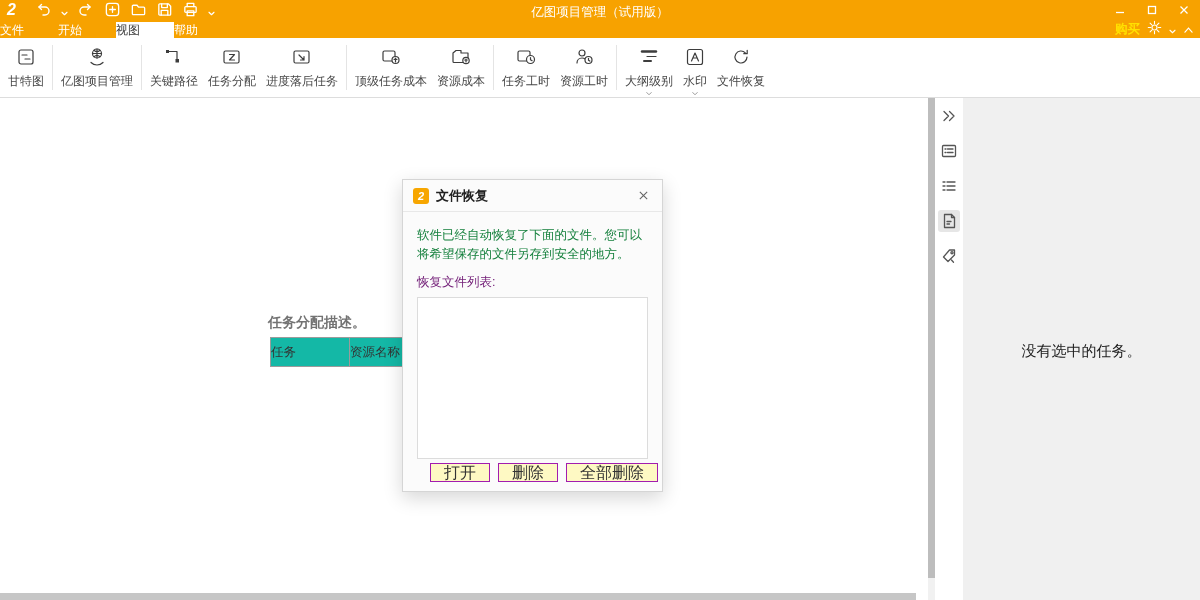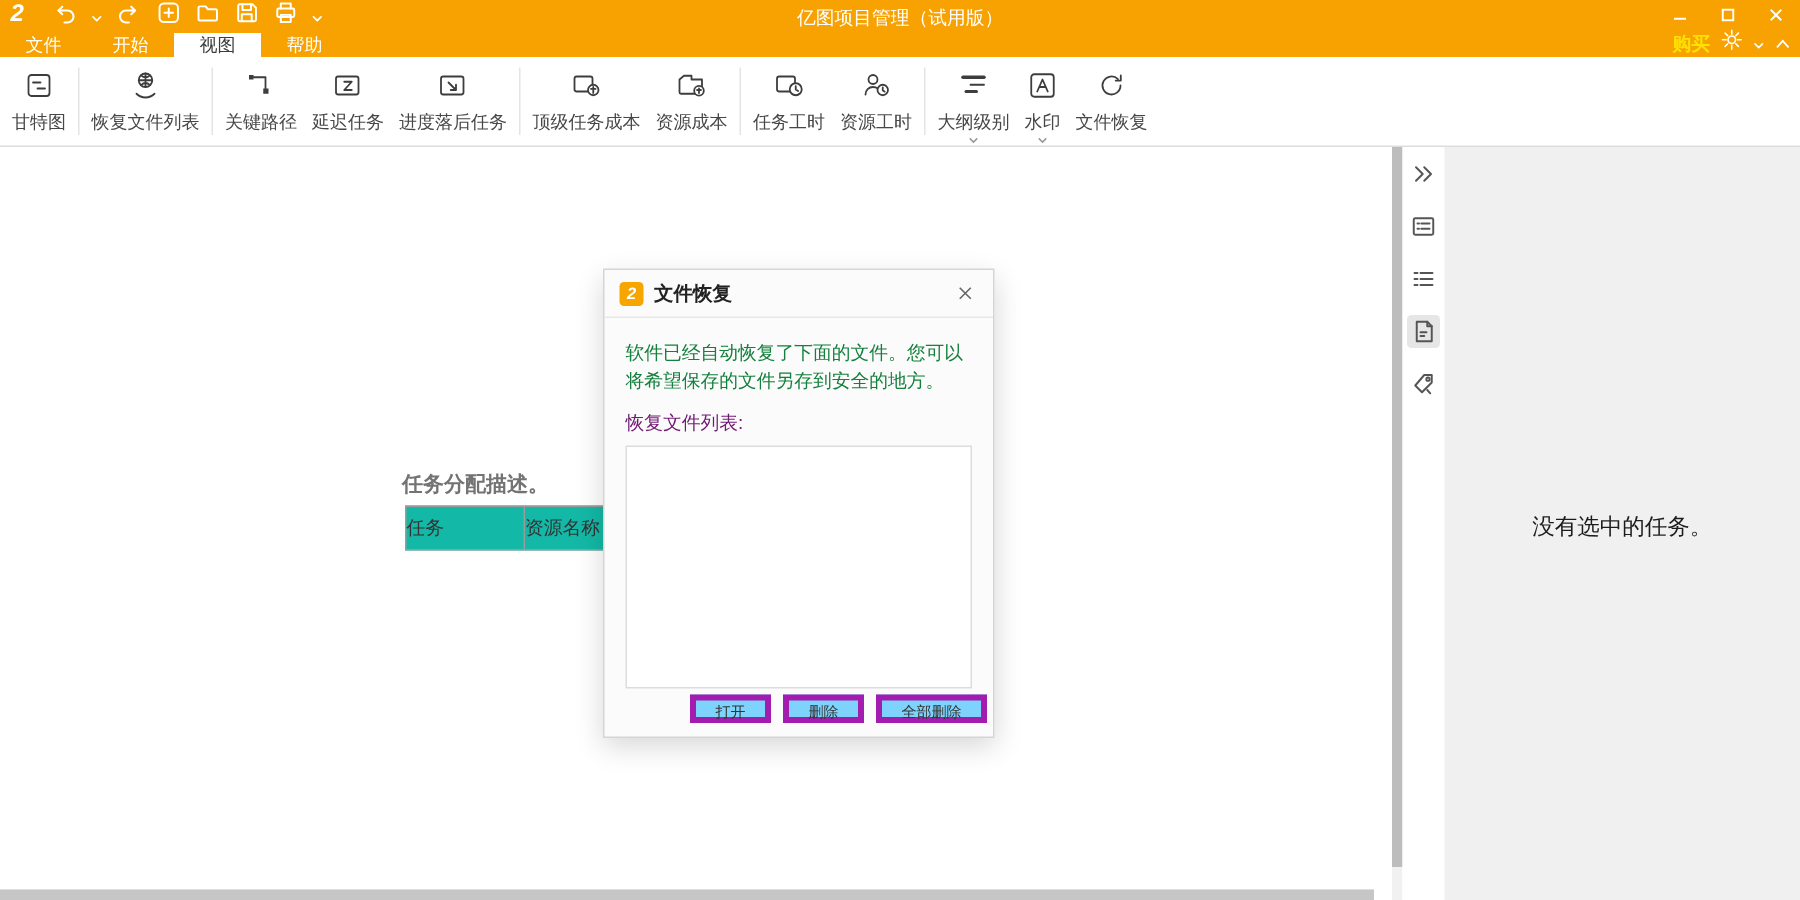--- a/index.html
+++ b/index.html
@@ -11,21 +11,21 @@
   .logo { position:absolute; left:7px; top:1px; color:#fff; font-weight:bold; font-size:16px; font-style:italic; }
   .qat { position:absolute; left:34px; top:0; height:22px; display:flex; align-items:center; gap:9px; }
   .qat svg { stroke:#fff; fill:none; stroke-width:1.4; stroke-linecap:round; stroke-linejoin:round; }
   .win-title { position:absolute; left:0; top:4px; width:1200px; text-align:center; color:#fff; font-size:12.5px; }
   .winctrl { position:absolute; right:0; top:0; height:20px; display:flex; }
   .winctrl .wbtn { width:32px; height:20px; display:flex; align-items:center; justify-content:center; }
   .winctrl svg { stroke:#fff; fill:none; stroke-width:1.3; }
 
   
   .tabrow { position:absolute; left:0; top:22px; width:1200px; height:16px; background:#F7A200; display:flex; }
-  .tab { width:58px; height:16px; line-height:16px; text-align:center; color:#fff; font-size:12px; }
+  .tab { width:58px; height:16px; line-height:16px; color:#fff; font-size:12px; }
   .tab.active { background:#fff; color:#3c3c3c; }
   .tr-right { position:absolute; right:6px; top:20px; height:18px; display:flex; align-items:center; gap:7px; }
   .buy { color:#FFE100; font-size:12.5px; font-weight:bold; }
   .tr-right svg { stroke:#fff; fill:none; stroke-width:1.3; stroke-linecap:round; }
 
   
   .ribbon { position:absolute; left:0; top:38px; width:1200px; height:60px; background:#fff; border-bottom:1px solid #DDDDDD; display:flex; align-items:stretch; padding-left:3px; }
   .rbtn { display:flex; flex-direction:column; align-items:center; justify-content:center; gap:5px; padding:0 5px; position:relative; }
   .rbtn.selected { background:#E2E2E2; }
   .rlabel { font-size:12px; color:#474747; white-space:nowrap; }
@@ -61,21 +61,21 @@
   .dlg-head { height:32px; display:flex; align-items:center; padding:0 10px; border-bottom:1px solid #E8E8E8; }
   .dlg-logo { width:16px; height:16px; border-radius:3px; background:#F7A600; color:#fff; font-size:11px; font-weight:bold; font-style:italic; text-align:center; line-height:16px; margin-right:7px; }
   .dlg-title { font-size:13px; font-weight:bold; color:#222; }
   .dlg-close { margin-left:auto; width:18px; height:18px; display:flex; align-items:center; justify-content:center; }
   .dlg-close svg { stroke:#666; stroke-width:1.2; }
   .dlg-body { padding:14px 14px 0 14px; }
   .dlg-msg { font-size:12.5px; color:#15803d; line-height:1.55; }
   .dlg-listlabel { margin-top:9px; font-size:12.5px; color:#701a75; }
   .dlg-list { margin-top:6px; height:162px; background:#fff; border:1px solid #DCDCDC; }
   .dlg-btns { position:absolute; right:4px; bottom:9px; display:flex; gap:8px; }
-  .dlg-btn { height:19px; padding:0 13px; background:#7dd3fc; border:4px solid #a21caf; font-size:10px; color:#333; line-height:17px; text-align:center; }
+  .dlg-btn { height:19px; padding:0 13px; background:#fef9c3; border:1px solid #a21caf; font-size:16px; color:#333; line-height:17px; text-align:center; }
 </style>
 </head>
 <body>
 
 <div id="app">
 
   <div class="titlebar">
     <span class="logo">2</span>
     <div class="qat">
       <span><svg width="18" height="18" viewBox="0 0 18 18">
@@ -161,41 +161,41 @@
     </div>
     <div class="rsep"></div>
     <div class="rbtn">
       <span class="ricon">
           <svg viewBox="0 0 22 22">
             <circle cx="11" cy="7.5" r="4.5"></circle>
             <path d="M6.5 7.5h9M11 3v9M8 4.3c2 1.8 4 1.8 6 0M8 10.7c2-1.8 4-1.8 6 0"></path>
             <path d="M5 16.5c2 2 4 2.5 6 2.5s4-.5 6-2.5"></path>
           </svg>
         </span>
-      <span class="rlabel">恢复文件列表</span>
+      <span class="rlabel">亿图项目管理</span>
     </div>
     <div class="rsep"></div>
     <div class="rbtn">
       <span class="ricon">
           <svg viewBox="0 0 22 22">
             <rect x="3" y="4" width="3" height="3" fill="#3d3d3d" stroke="none"></rect>
             <path d="M6 5.5h8v8"></path>
             <rect x="12.5" y="13" width="3.5" height="3.5" fill="#3d3d3d" stroke="none"></rect>
           </svg>
         </span>
       <span class="rlabel">关键路径</span>
     </div>
     <div class="rbtn">
       <span class="ricon">
           <svg viewBox="0 0 22 22">
             <rect x="3" y="5" width="15" height="12" rx="1.5"></rect>
             <path d="M8.5 8.5h5l-5 5.5h5"></path>
           </svg>
         </span>
-      <span class="rlabel">延迟任务</span>
+      <span class="rlabel">任务分配</span>
     </div>
     <div class="rbtn">
       <span class="ricon">
           <svg viewBox="0 0 22 22">
             <rect x="3" y="5" width="15" height="12" rx="1.5"></rect>
             <path d="M8 9l5 5M13 14v-3.5M13 14H9.5"></path>
           </svg>
         </span>
       <span class="rlabel">进度落后任务</span>
     </div>

